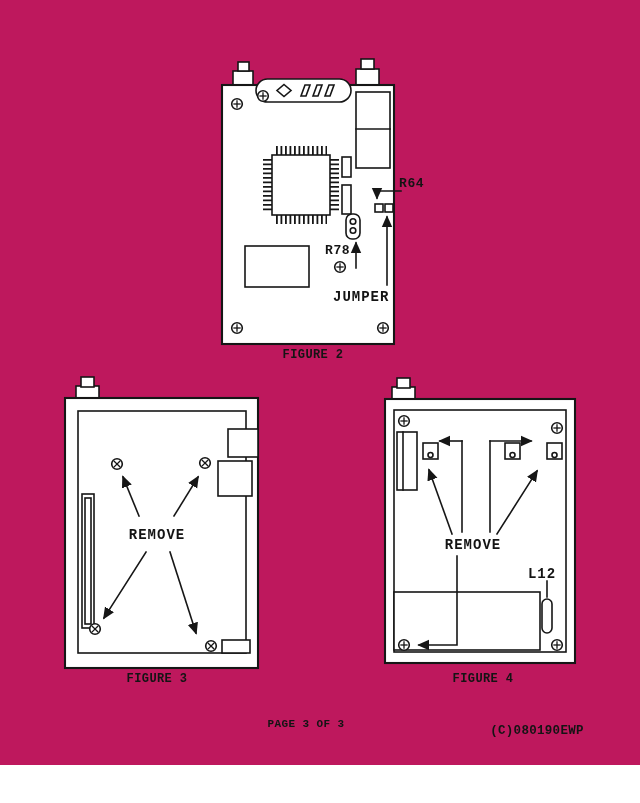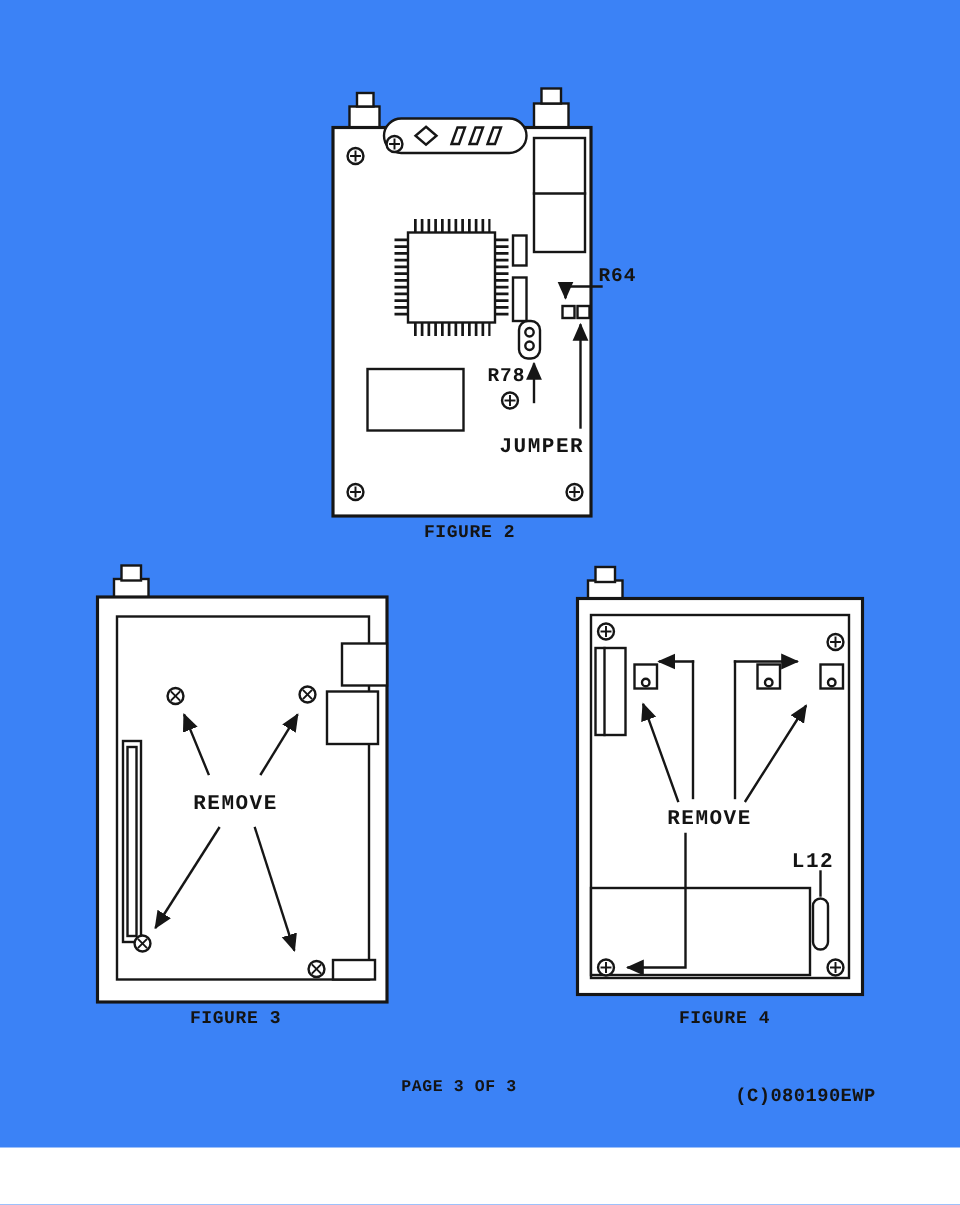--- a/index.html
+++ b/index.html
@@ -1,17 +1,17 @@
 <!DOCTYPE html>
 <html><head>
 <meta charset="utf-8">
 <style>
   html,body{margin:0;padding:0;}
   body{width:640px;height:803px;background:#ffffff;}
-  .page{position:relative;width:640px;height:765px;background:#3b82f6;overflow:hidden;text-align:right;}
+  .page{position:relative;width:640px;height:765px;background:#be185d;overflow:hidden;text-align:right;}
   svg{display:block;}
   .ln{fill:none;stroke:#161616;stroke-width:1.6;stroke-linecap:square;}
   .lnt{fill:none;stroke:#161616;stroke-width:1.3;stroke-linecap:square;}
   .wfill{fill:#ffffff;stroke:#161616;stroke-width:1.6;}
   .wfill2{fill:#ffffff;stroke:#161616;stroke-width:2.1;}
   .pins{fill:none;stroke:#161616;stroke-width:9;stroke-dasharray:1.8 2.7;}
   text{font-family:"Liberation Mono","DejaVu Sans Mono",monospace;font-weight:bold;fill:#141414;}
   .lbl{font-size:14px;letter-spacing:1px;}
   .lbl-sm{font-size:13px;letter-spacing:0.6px;}
   .cap{font-size:12px;letter-spacing:0.4px;}

